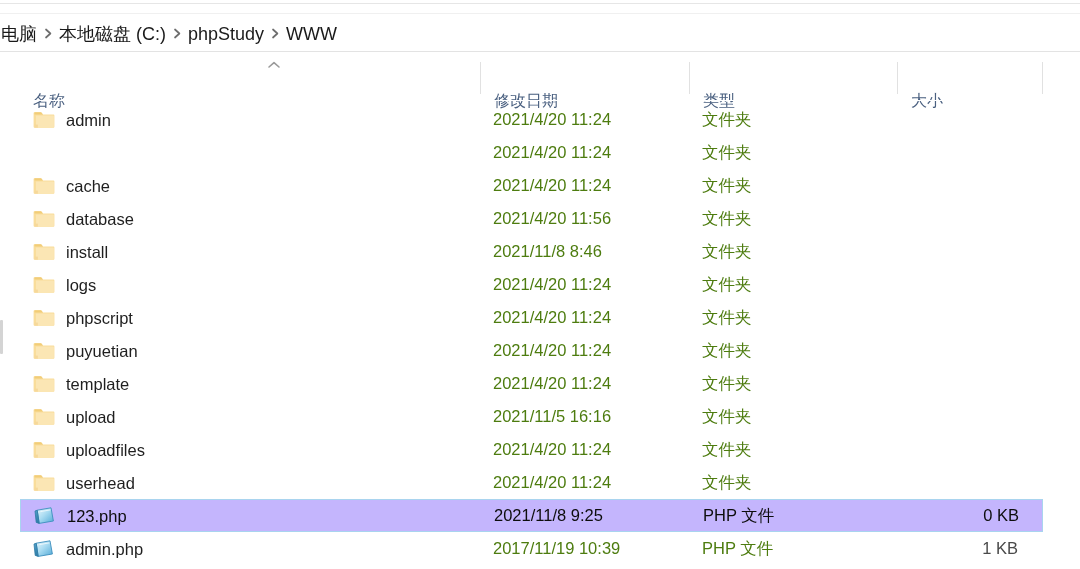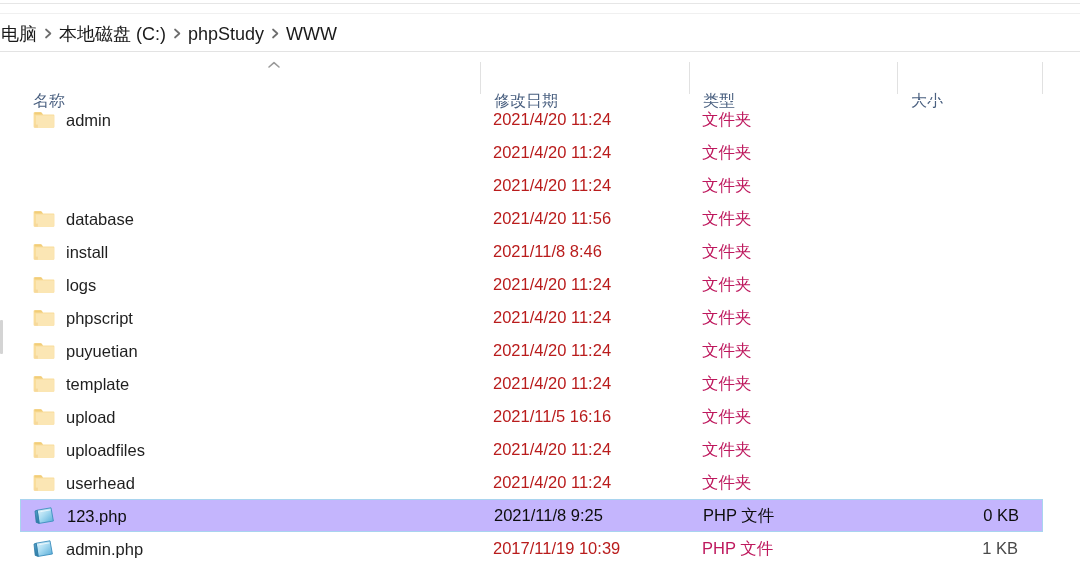--- a/index.html
+++ b/index.html
@@ -147,22 +147,22 @@
     height: 100%;
     display: flex;
     align-items: center;
     font-size: 16.5px;
     color: #1f1f1f;
     box-sizing: border-box;
     white-space: nowrap;
     overflow: hidden;
   }
   .cell.name { left: 0px;   width: 460px; padding-left: 12px; }
-  .cell.date { left: 461px; width: 209px; padding-left: 12px; color: #b91c1c; }
-  .cell.type { left: 670px; width: 208px; padding-left: 12px; color: #be185d; }
+  .cell.date { left: 461px; width: 209px; padding-left: 12px; color: #4d7c0f; }
+  .cell.type { left: 670px; width: 208px; padding-left: 12px; color: #4d7c0f; }
   .cell.size { left: 878px; width: 144px; padding-right: 24px; color: #4a4a4a;
                justify-content: flex-end; }
   .row.selected .cell.name,
   .row.selected .cell.date,
   .row.selected .cell.type,
   .row.selected .cell.size { color: #0d0d0d; }
 
   .icon-wrap {
     width: 24px; height: 22px;
     margin-right: 10px;
@@ -257,20 +257,31 @@
       </div>
       <div class="row">
         <div class="row-inner">
           <div class="cell date">2021/4/20 11:24</div>
           <div class="cell type">文件夹</div>
           <div class="cell size"></div>
         </div>
       </div>
       <div class="row">
         <div class="row-inner">
+          <div class="cell name">
+            <span class="icon-wrap">
+              <svg width="22" height="19" viewBox="0 0 22 19">
+                <path d="M1.5 2.2 h6.6 l1.9 2.4 h10.5 a0.9 0.9 0 0 1 0.9 0.9 v11.3 a0.9 0.9 0 0 1 -0.9 0.9 h-19 a0.9 0.9 0 0 1 -0.9 -0.9 v-13.7 a0.9 0.9 0 0 1 0.9 -0.9 z" fill="#f9dd9b"></path>
+                <path d="M1.5 2.2 h6.6 l1.9 2.4 h-8.5 z" fill="#f2cd78"></path>
+                <path d="M3.0 5.4 h17.0 a0.9 0.9 0 0 1 0.9 0.9 v10.5 a0.9 0.9 0 0 1 -0.9 0.9 h-17.0 z" fill="#fbe6b4"></path>
+                <path d="M1.5 14.6 h3.4 v3.1 h-3.4 z" fill="#f6d89a"></path>
+              </svg>
+            </span>
+            <span class="fname">cache</span>
+          </div>
           <div class="cell date">2021/4/20 11:24</div>
           <div class="cell type">文件夹</div>
           <div class="cell size"></div>
         </div>
       </div>
       <div class="row">
         <div class="row-inner">
           <div class="cell name">
             <span class="icon-wrap">
               <svg width="22" height="19" viewBox="0 0 22 19">

